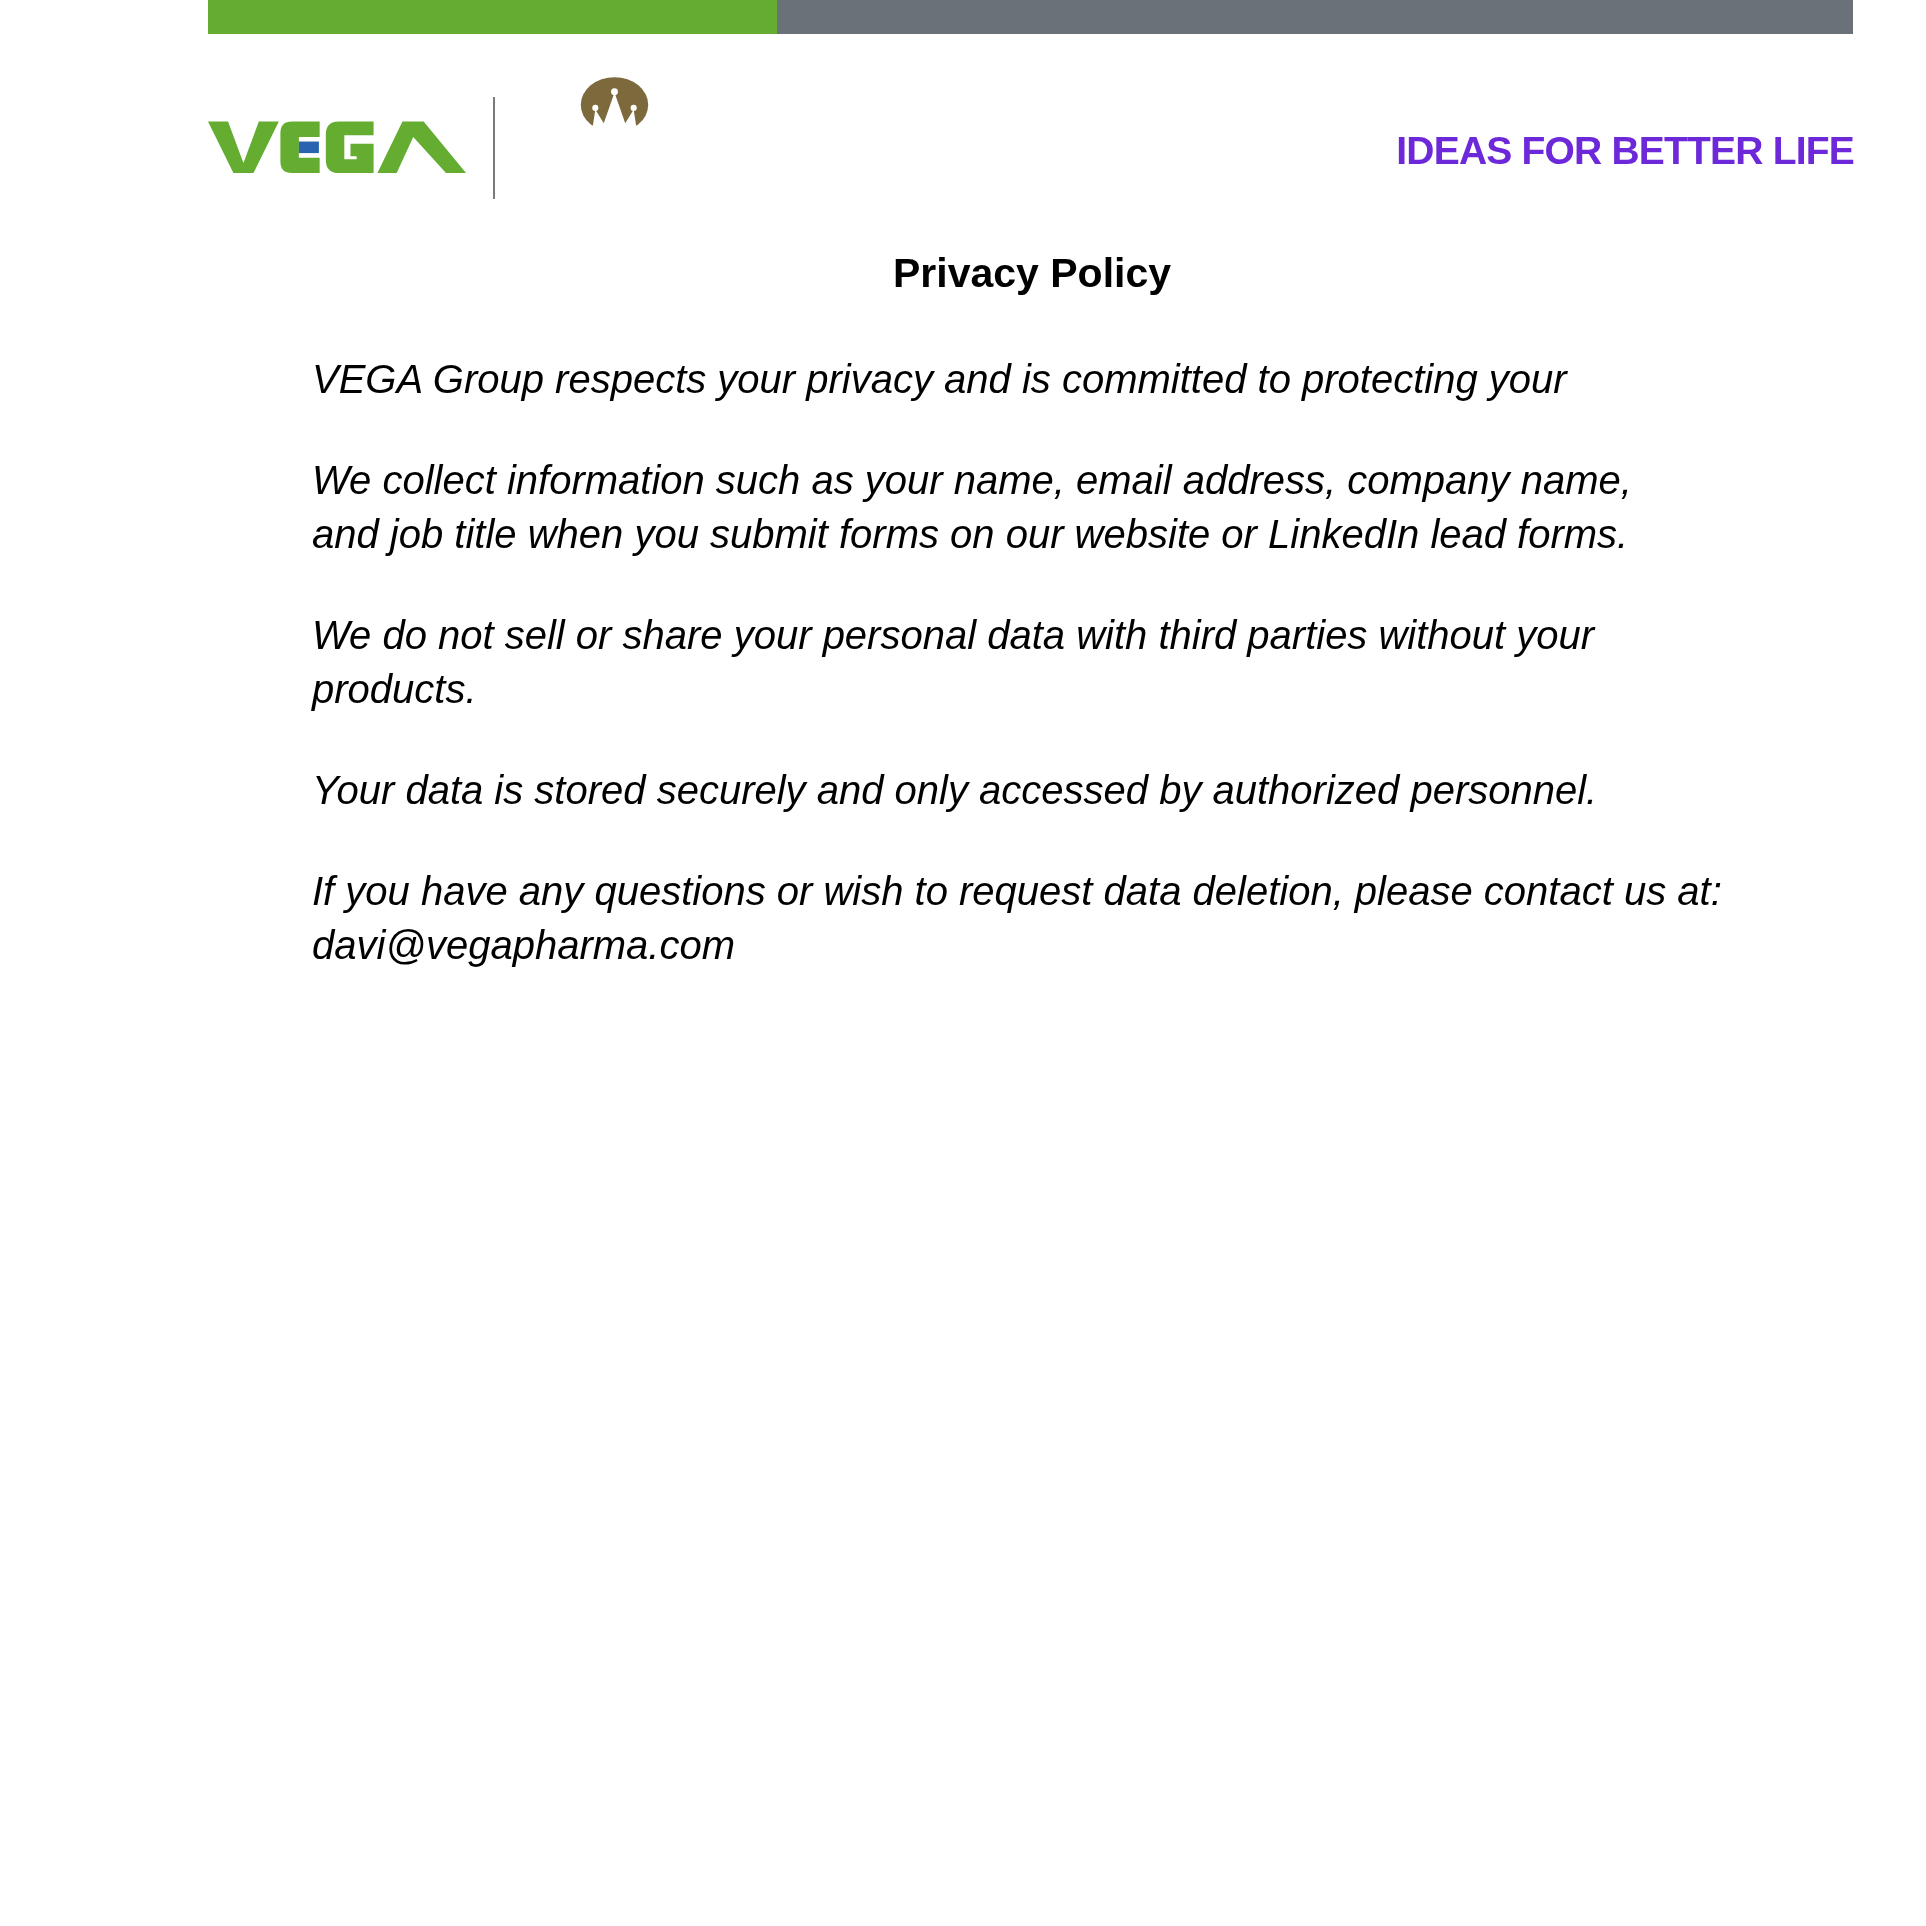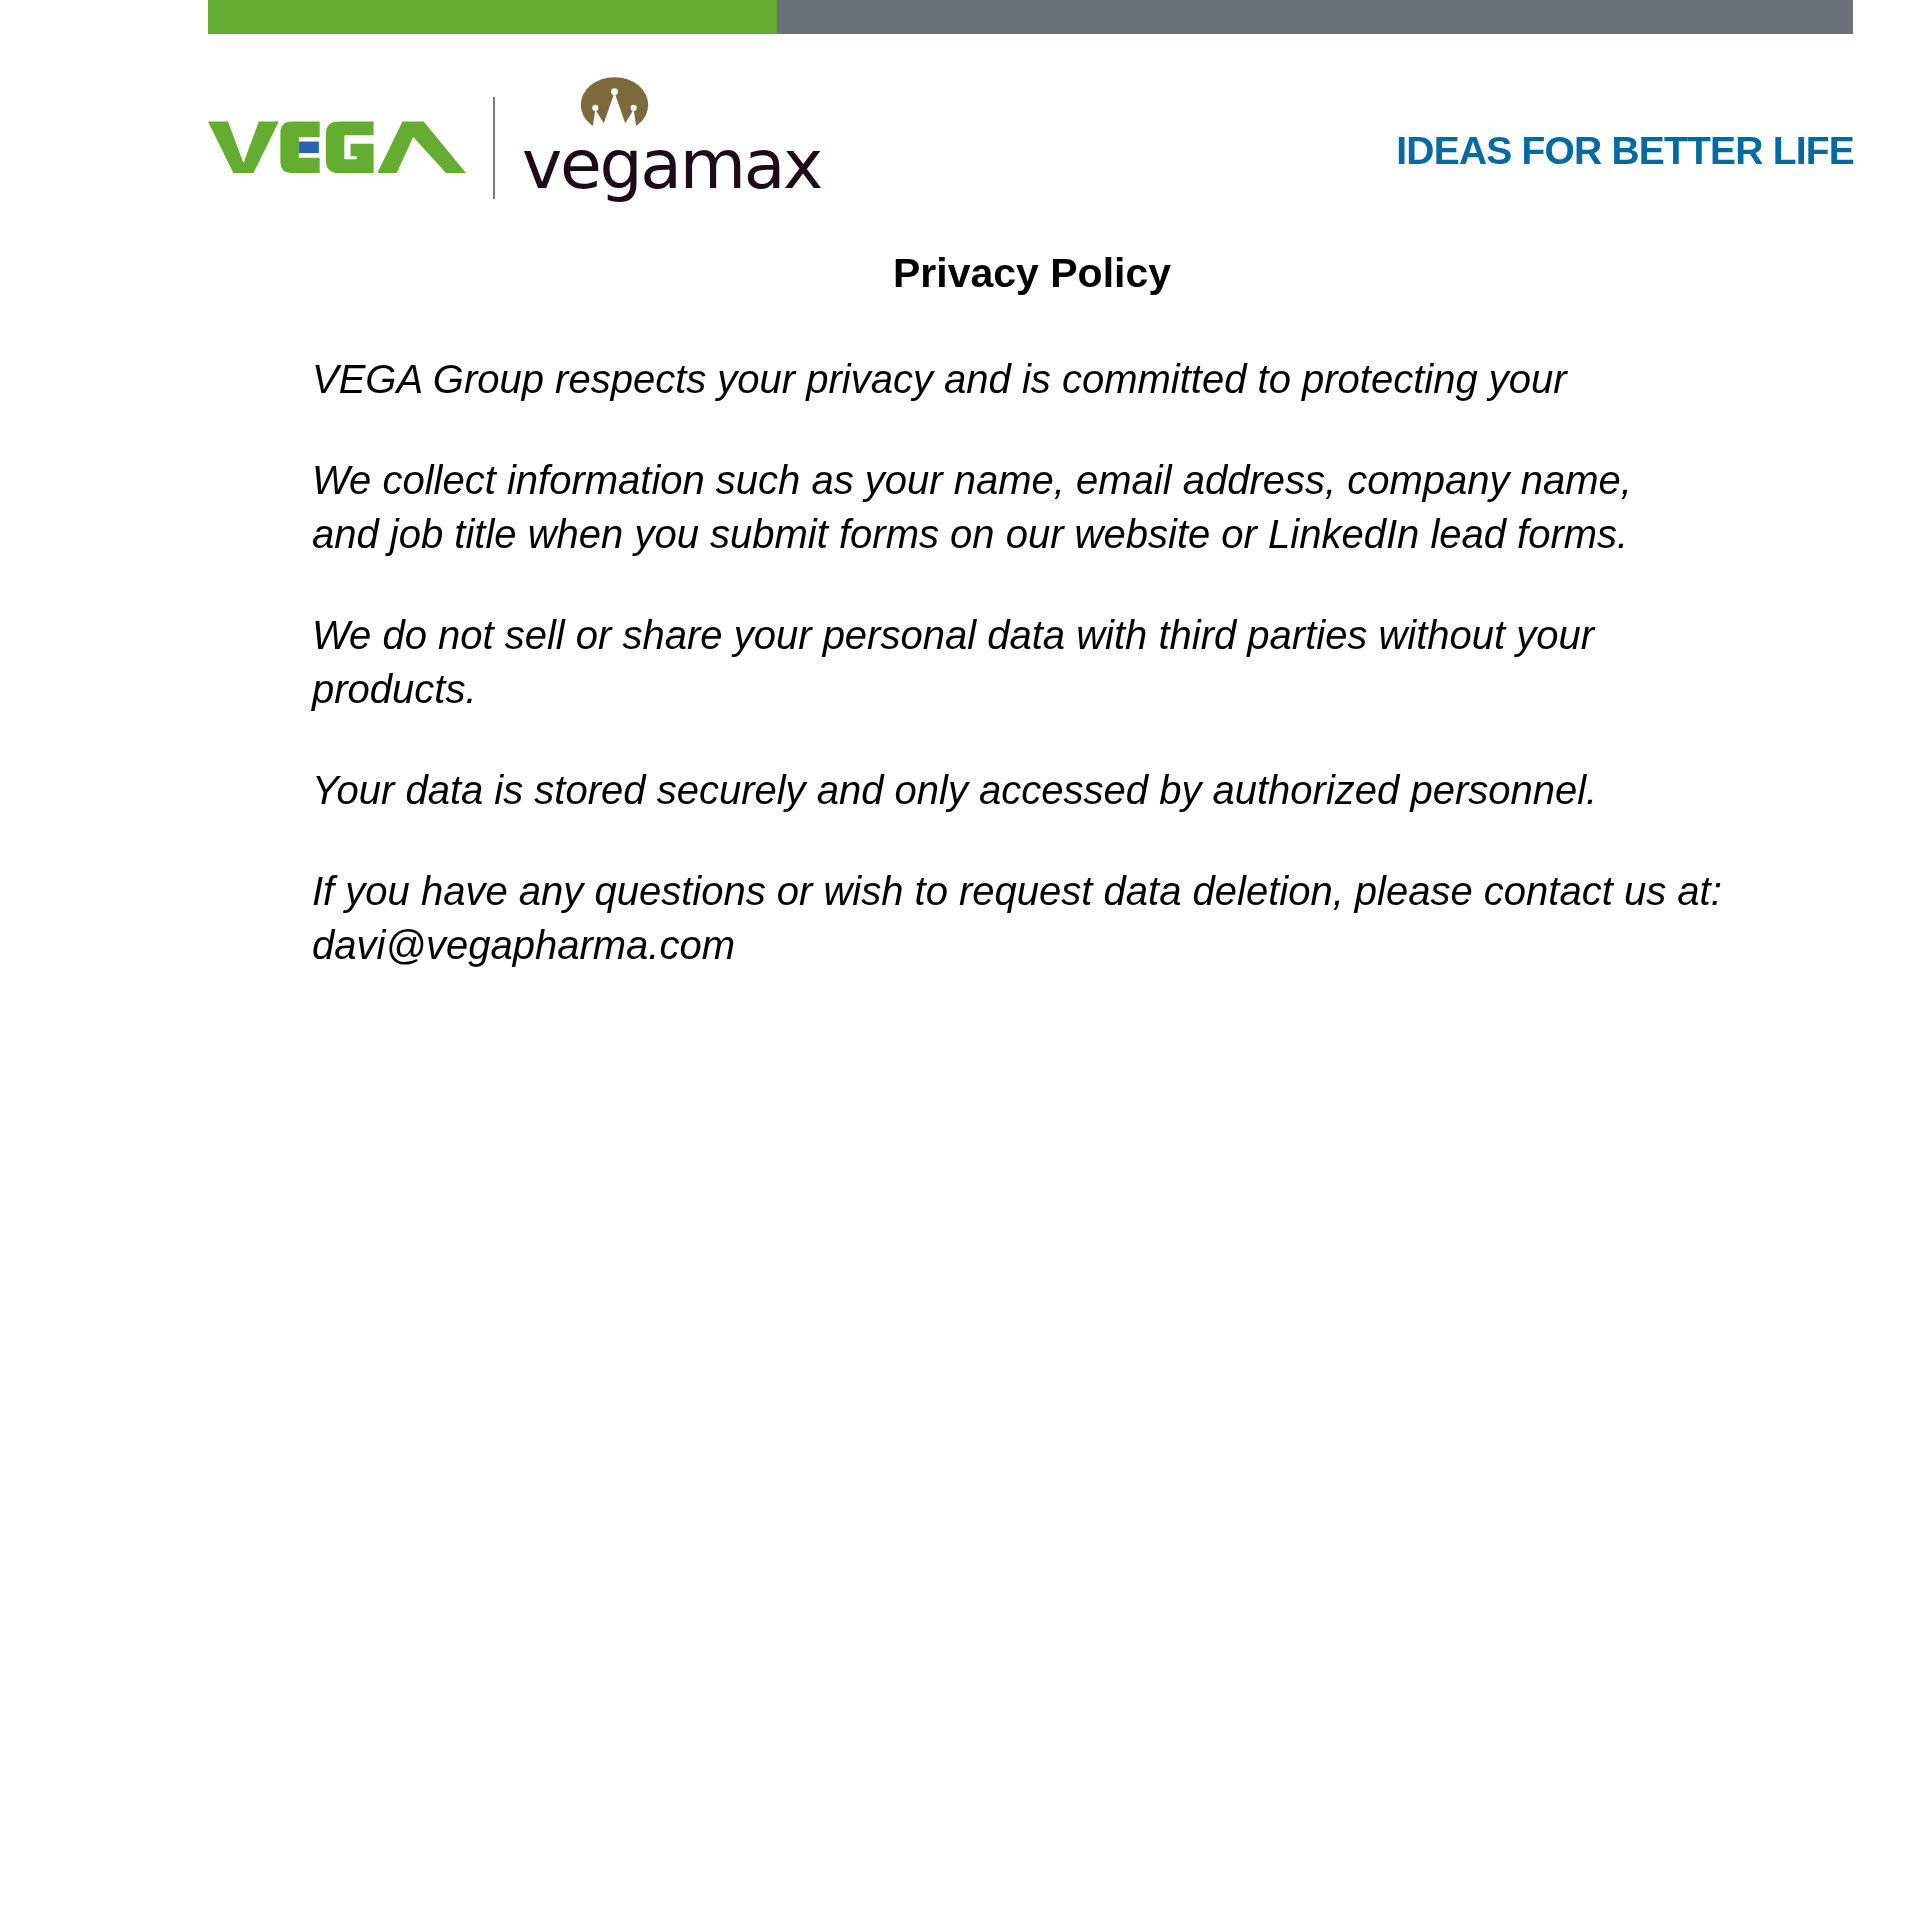--- a/index.html
+++ b/index.html
@@ -51,24 +51,23 @@
 <div class="logo-divider"></div>
 
 <div class="logo-vegamax">
   <svg class="crown" viewBox="0 0 180 150">
     <ellipse cx="90" cy="72" rx="88" ry="72" class="c" fill="#7d6a3c"></ellipse>
     <polygon points="30,150 40,84 62,120 90,40 118,120 140,84 150,150" fill="#ffffff"></polygon>
     <circle cx="40" cy="80" r="8" fill="#ffffff"></circle>
     <circle cx="90" cy="38" r="9" fill="#ffffff"></circle>
     <circle cx="140" cy="80" r="8" fill="#ffffff"></circle>
   </svg>
-  <div class="vegamax-text" style="color: rgb(30, 11, 26);"><b>vega</b><span>max</span></div>
 </div>
 
-<div class="tagline" style="color: #0369a1;">IDEAS FOR BETTER LIFE</div>
+<div class="tagline" style="color: #6d28d9;">IDEAS FOR BETTER LIFE</div>
 
 <div class="title">Privacy Policy</div>
 
 <div class="body">
   <p>
     <span class="line">VEGA Group respects your privacy and is committed to protecting your</span>
   </p>
   <p>
     <span class="line">We collect information such as your name, email address, company name,</span>
     <span class="line">and job title when you submit forms on our website or LinkedIn lead forms.</span>

